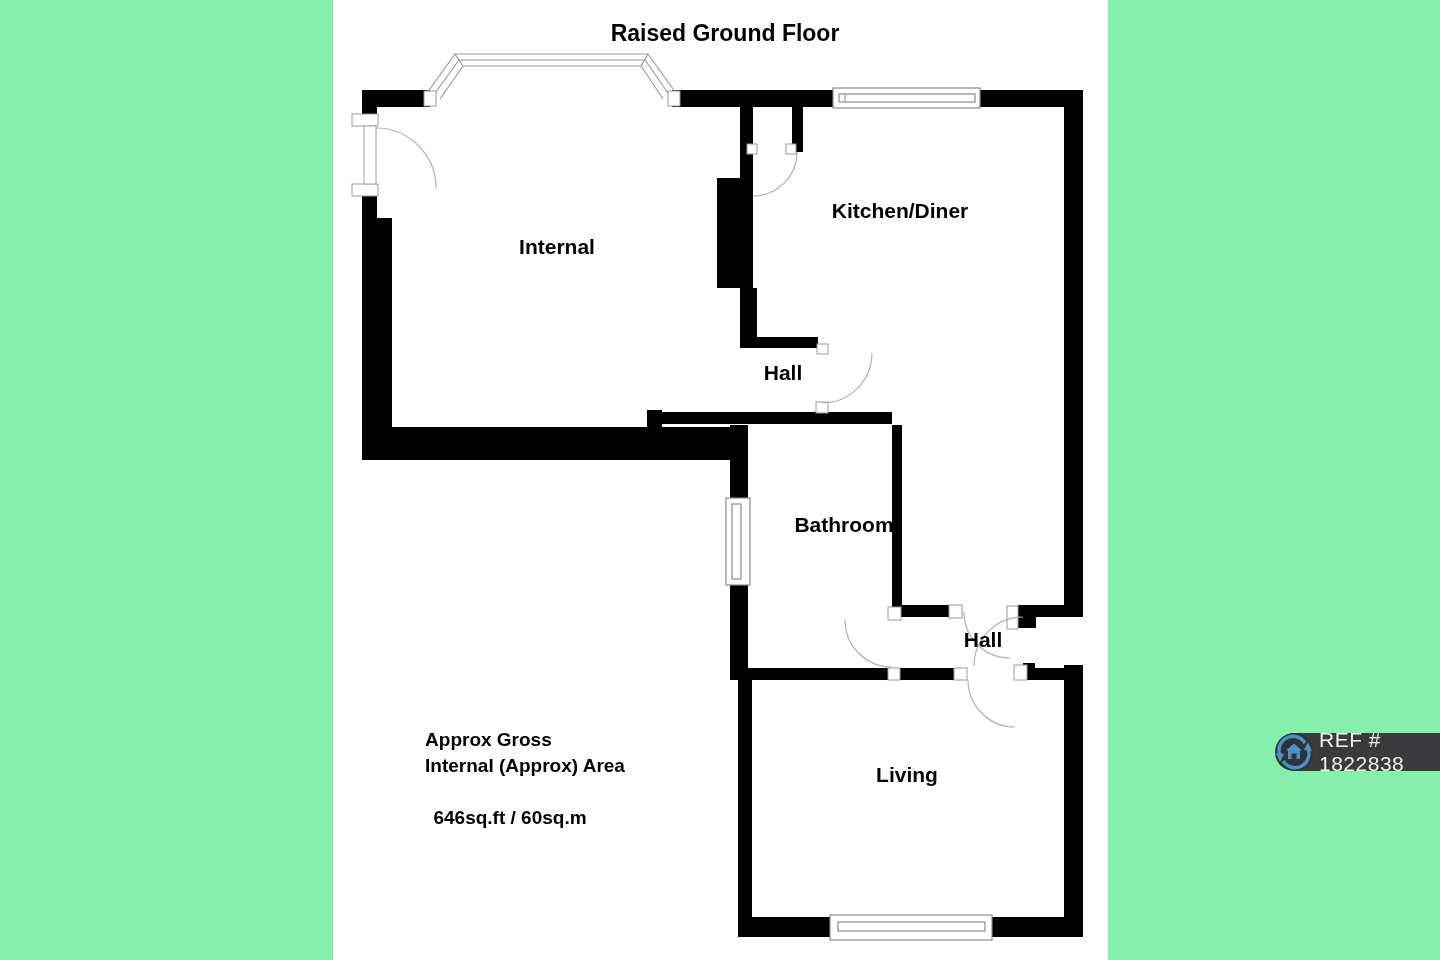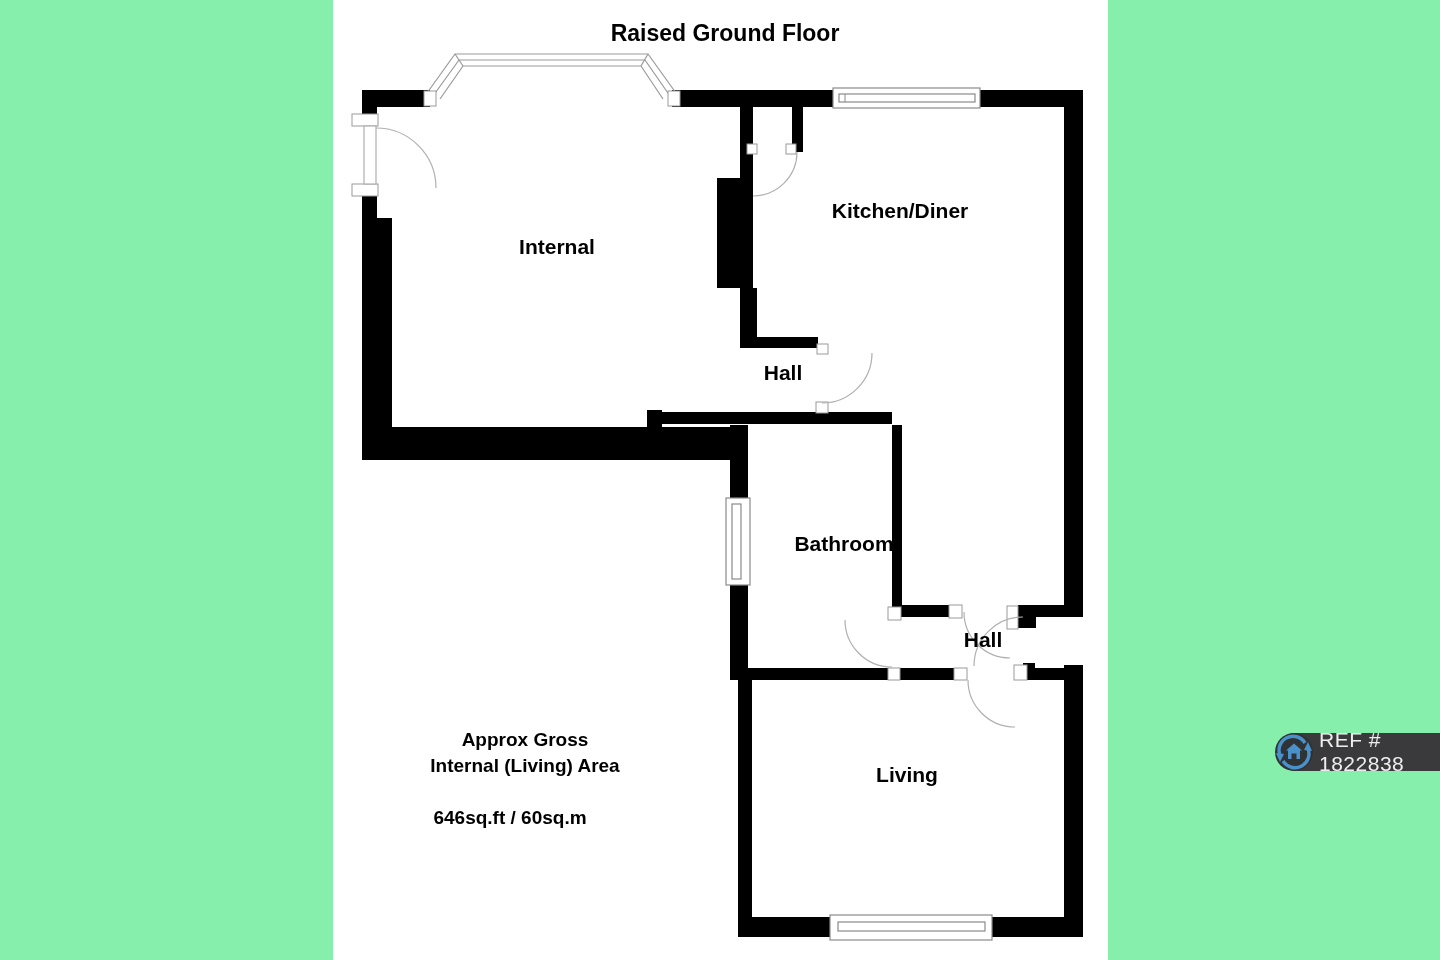--- a/index.html
+++ b/index.html
@@ -3,21 +3,21 @@
 <meta charset="utf-8">
 <style>
   html,body{margin:0;padding:0;background:#000;}
   #stage{position:relative;width:1440px;height:960px;background:#86efac;overflow:hidden;
          font-family:"Liberation Sans","DejaVu Sans",sans-serif;}
   #canvas{position:absolute;left:333px;top:0;width:775px;height:960px;background:#fff;}
   #plan-svg{position:absolute;left:0;top:0;}
   .lbl{position:absolute;transform:translate(-50%,-50%);color:#000;font-weight:bold;
        white-space:nowrap;font-size:21px;}
   .title{font-size:23px;}
-  .areatxt{font-size:19px;text-align:center;line-height:26px;}
+  .areatxt{font-size:19px;text-align:left;line-height:26px;}
   #ref-badge{position:absolute;left:1277px;top:733px;height:38px;width:167px;
              background:#3a3a3c;border-radius:19px 0 0 19px;display:flex;align-items:center;}
   #ref-badge .icon-wrap{position:absolute;left:-3px;top:-1px;width:40px;height:40px;}
   #ref-badge .ref-text{margin-left:42px;color:#eeeeee;font-size:21px;letter-spacing:0.5px;}
 </style>
 </head>
 <body>
 
 <div id="stage">
   <div id="canvas"></div>
@@ -127,27 +127,27 @@
       <path d="M 1023 617 A 49 49 0 0 0 974 666"></path>
 
       <path d="M 968 680 A 47 47 0 0 0 1015 727"></path>
     </g>
   </svg>
 
   <div class="lbl title" style="left:725px;top:33px;">Raised Ground Floor</div>
   <div class="lbl" style="left:557px;top:247px;">Internal</div>
   <div class="lbl" style="left:900px;top:211px;">Kitchen/Diner</div>
   <div class="lbl" style="left:783px;top:373px;">Hall</div>
-  <div class="lbl" style="left:822px;top:544px;padding-left:44px;">Bathroom</div>
+  <div class="lbl" style="left:822px;top:525px;padding-left:44px;">Bathroom</div>
   <div class="lbl" style="left:983px;top:640px;">Hall</div>
   <div class="lbl" style="left:907px;top:775px;">Living</div>
 
   <div class="lbl areatxt" style="left:525px;top:753px;">
     <div>Approx Gross</div>
-    <div>Internal (Living) Area</div>
+    <div>Internal (Approx) Area</div>
   </div>
   <div class="lbl areatxt" style="left:510px;top:818px;">646sq.ft / 60sq.m</div>
 
   <div id="ref-badge">
     <span class="icon-wrap">
       <svg width="40" height="40" viewBox="0 0 40 40">
         <circle cx="20" cy="20" r="19" fill="#303336"></circle>
         <path d="M 6.5 24.5 A 14 14 0 0 1 31 11" stroke="#4a90c9" stroke-width="3.4" fill="none"></path>
         <path d="M 33.5 15.5 A 14 14 0 0 1 9 29" stroke="#4a90c9" stroke-width="3.4" fill="none"></path>
         <polygon points="34,10 38,19 30,18" fill="#4a90c9"></polygon>

